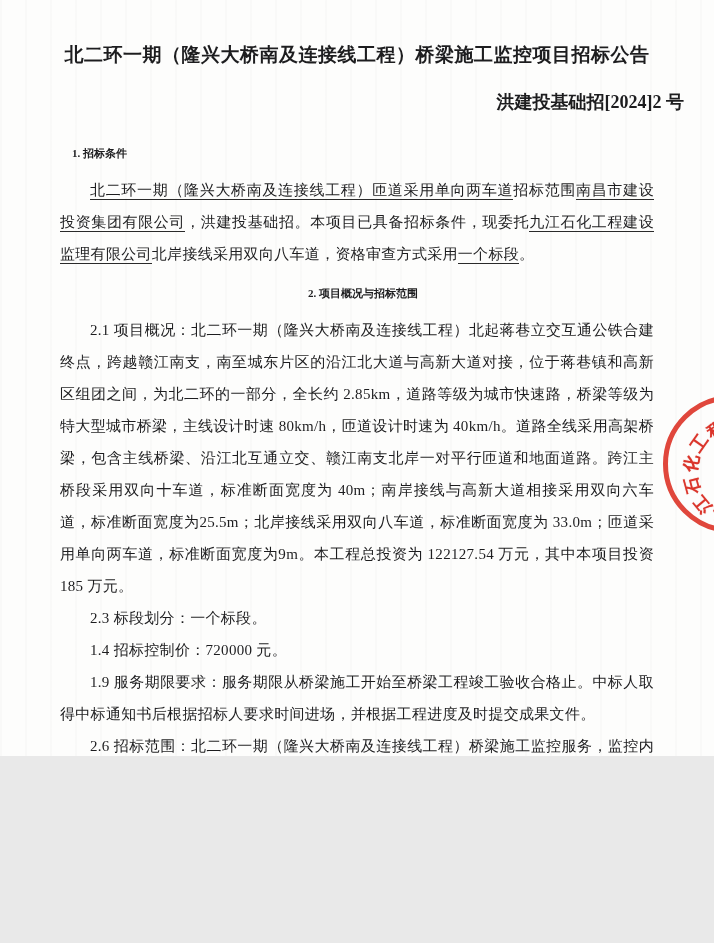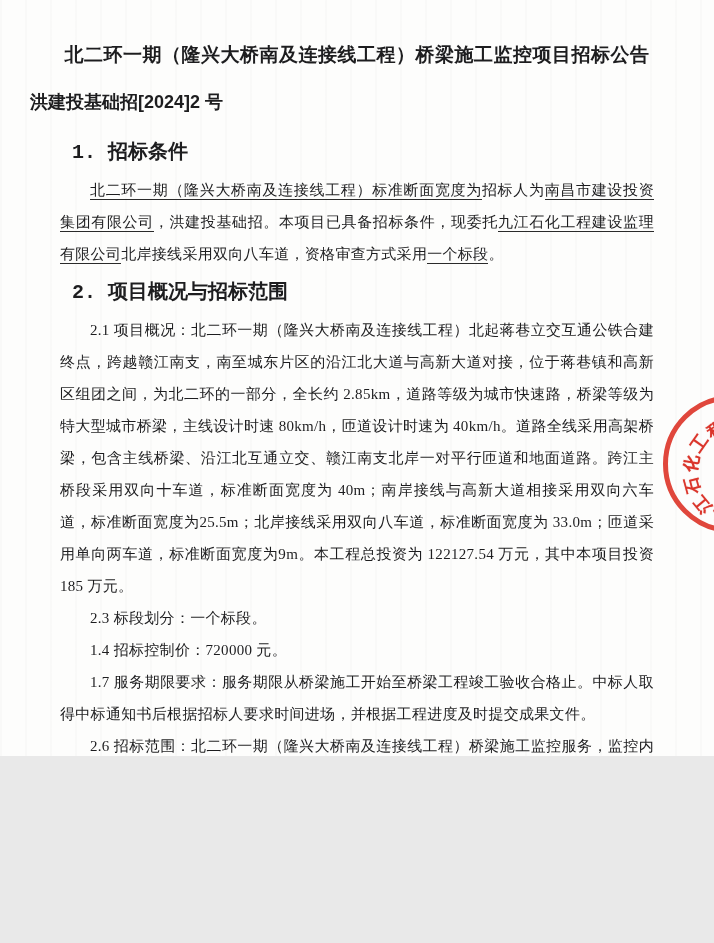--- a/index.html
+++ b/index.html
@@ -21,36 +21,36 @@
     margin:42px 30px 0 30px;
     text-align:center;
     font-family:"Liberation Sans","DejaVu Sans",sans-serif;
     font-weight:bold;
     font-size:19px;
     line-height:26px;
     letter-spacing:0.5px;
   }
   .doc-number {
     margin:22px 30px 0 30px;
-    text-align:left;
-    font-family:Liberation Sans, sans-serif;
+    text-align:right;
+    font-family:Liberation Serif, serif;
     font-weight:bold;
     font-size:18px;
     line-height:24px;
   }
   .content { margin:0 60px; }
   .sec-heading {
-    font-family:Liberation Mono, monospace;
+    font-family:Liberation Serif, serif;
     font-weight:bold;
-    font-size:20px;
+    font-size:11px;
     line-height:22px;
     padding-left:12px;
   }
   .sec1-heading { margin-top:28px; }
-  .sec2-heading { margin-top:12px; margin-bottom:6px; }
+  .sec2-heading { margin-top:12px; margin-bottom:6px;text-align:center; }
   .para {
     font-size:15px;
     line-height:32px;
     text-align:justify;
     text-indent:2em;
     letter-spacing:0.3px;
   }
   .para-first { margin-top:10px; }
   .u { border-bottom:1px solid #2a2a2a; padding-bottom:1px; }
   
@@ -79,28 +79,28 @@
 
 <div class="page">
 
   <div class="doc-title">北二环一期（隆兴大桥南及连接线工程）桥梁施工监控项目招标公告</div>
   <div class="doc-number">洪建投基础招[2024]2 号</div>
 
   <div class="content">
 
     <div class="sec-heading sec1-heading">1. 招标条件</div>
 
-    <p class="para para-first"><span class="u">北二环一期（隆兴大桥南及连接线工程）标准断面宽度为</span><span>招标人为</span><span class="u">南昌市建设投资集团有限公司</span><span>，洪建投基础招。本项目已具备招标条件，现委托</span><span class="u">九江石化工程建设监理有限公司</span><span>北岸接线采用双向八车道，资格审查方式采用</span><span class="u">一个标段</span><span>。</span></p>
+    <p class="para para-first"><span class="u">北二环一期（隆兴大桥南及连接线工程）匝道采用单向两车道</span><span>招标范围</span><span class="u">南昌市建设投资集团有限公司</span><span>，洪建投基础招。本项目已具备招标条件，现委托</span><span class="u">九江石化工程建设监理有限公司</span><span>北岸接线采用双向八车道，资格审查方式采用</span><span class="u">一个标段</span><span>。</span></p>
 
     <div class="sec-heading sec2-heading">2. 项目概况与招标范围</div>
 
     <p class="para para-first">2.1 项目概况：北二环一期（隆兴大桥南及连接线工程）北起蒋巷立交互通公铁合建终点，跨越赣江南支，南至城东片区的沿江北大道与高新大道对接，位于蒋巷镇和高新区组团之间，为北二环的一部分，全长约 2.85km，道路等级为城市快速路，桥梁等级为特大型城市桥梁，主线设计时速 80km/h，匝道设计时速为 40km/h。道路全线采用高架桥梁，包含主线桥梁、沿江北互通立交、赣江南支北岸一对平行匝道和地面道路。跨江主桥段采用双向十车道，标准断面宽度为 40m；南岸接线与高新大道相接采用双向六车道，标准断面宽度为25.5m；北岸接线采用双向八车道，标准断面宽度为 33.0m；匝道采用单向两车道，标准断面宽度为9m。本工程总投资为 122127.54 万元，其中本项目投资 185 万元。</p>
     <p class="para">2.3 标段划分：一个标段。</p>
     <p class="para">1.4 招标控制价：720000 元。</p>
-    <p class="para">1.7 服务期限要求：服务期限从桥梁施工开始至桥梁工程竣工验收合格止。中标人取得中标通知书后根据招标人要求时间进场，并根据工程进度及时提交成果文件。</p>
+    <p class="para">1.9 服务期限要求：服务期限从桥梁施工开始至桥梁工程竣工验收合格止。中标人取得中标通知书后根据招标人要求时间进场，并根据工程进度及时提交成果文件。</p>
     <p class="para">2.6 招标范围：北二环一期（隆兴大桥南及连接线工程）桥梁施工监控服务，监控内容包括但不限于：（1）施工监控总体技术路线；（2）施工主要流程和步骤；（3）成桥目标线形；（4）施工监控的内容：应包含主梁关键截面应力测量（含温度）、主梁线形测量、挂篮变形测量、托架变形测量、边跨现浇段支架预压测量等。；（5）监控断面、测点布置及量测频率；（6）监控指令传递方式；（7）施工预期目标；（8）偏差分析和调控措施。</p>
 
   </div>
 
   <div class="seal">
       <span class="seal-char" style="left: 42.8691px; top: 109.315px; transform: rotate(205deg);">九</span>
       <span class="seal-char" style="left: 25.6978px; top: 96.1394px; transform: rotate(230deg);">江</span>
       <span class="seal-char" style="left: 15.7037px; top: 76.941px; transform: rotate(255deg);">石</span>
       <span class="seal-char" style="left: 14.7596px; top: 55.3176px; transform: rotate(280deg);">化</span>
       <span class="seal-char" style="left: 23.0424px; top: 35.3212px; transform: rotate(305deg);">工</span>

